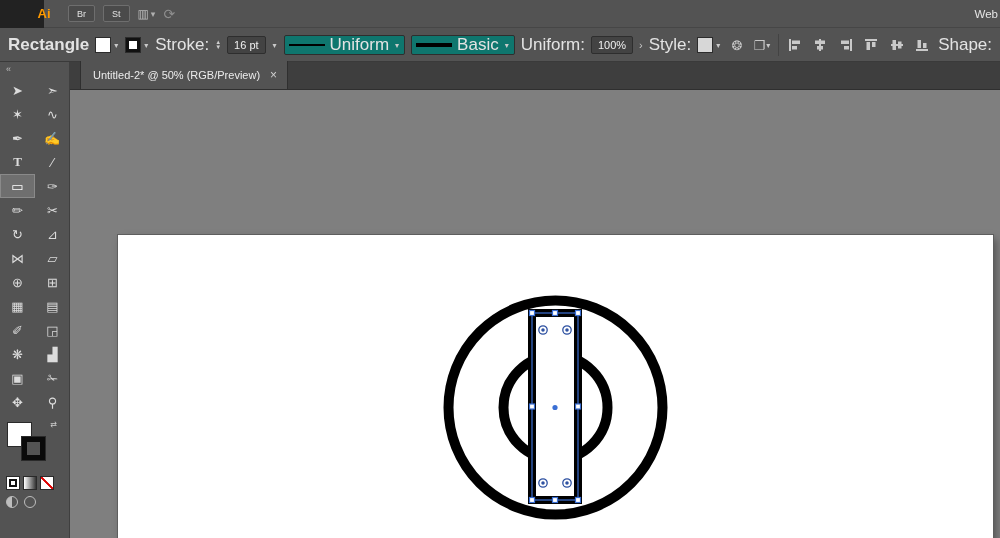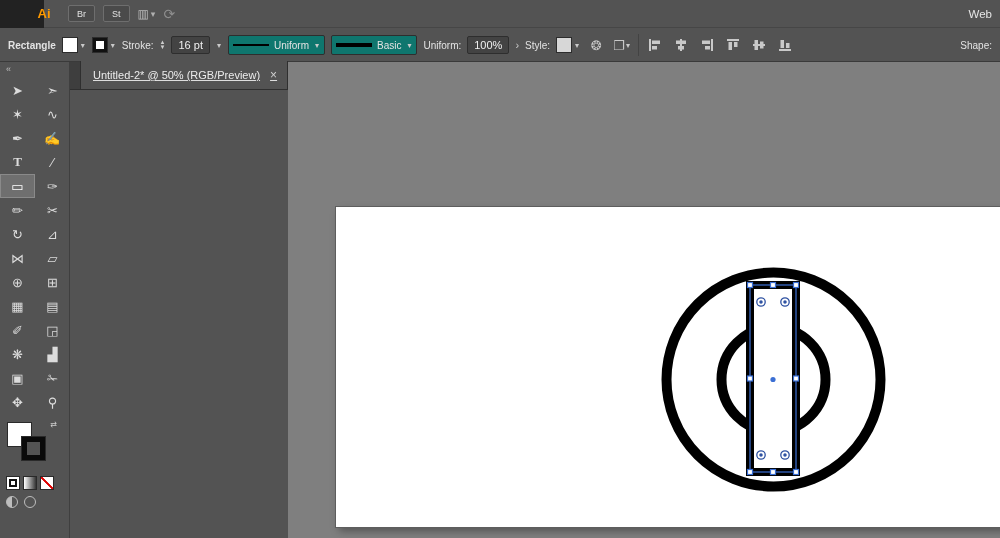--- a/index.html
+++ b/index.html
@@ -8,25 +8,25 @@
 
   
   .menubar { position:absolute; left:0; top:0; width:1000px; height:28px; background:#535353; border-bottom:1px solid #464646; display:flex; align-items:center; }
   .ai-logo { width:34px; height:28px; background:#222; color:#ff9a00; font-weight:bold; font-size:13px; display:flex; align-items:center; justify-content:center;padding-left:44px; }
   .menus { display:flex; align-items:center; }
   .menu-item { padding:0 10px; height:28px; line-height:28px; color:#e6e6e6; font-size:11.5px; cursor:default; }
   .mb-icons { display:flex; align-items:center; gap:8px; margin-left:24px; }
   .badge { min-width:19px; height:17px; padding:0 8px; background:#4a4a4a; border:1px solid #6e6e6e; border-radius:2px; font-size:9px; color:#e2e2e2; display:flex; align-items:center; justify-content:center; }
   .mb-glyph { color:#b9b9b9; font-size:12px; }
   .mb-chev { color:#b0b0b0; font-size:9px; }
-  .workspace { margin-left:auto; padding-right:8px; color:#e6e6e6; font-size:11.5px; }
+  .workspace { margin-left:auto; padding-right:2px; color:#e6e6e6; font-size:11.5px; }
 
   
   .controlbar { position:absolute; left:0; top:29px; width:1000px; height:33px; background:#535353; border-bottom:1px solid #3a3a3a; display:flex; align-items:center; gap:6px; padding:0 8px; white-space:nowrap; overflow:hidden; }
-  .cb-label { color:#e3e3e3; font-size:10px; }
+  .cb-label { color:#e3e3e3; font-size:17px; }
   .cb-label.bold { font-weight:bold; }
   .swatch { width:16px; height:16px; border:1px solid #2c2c2c; background:#fff; display:inline-block; }
   .swatch.stroke-sw { background:#fff; border:1px solid #2c2c2c; box-shadow: inset 0 0 0 3px #111, inset 0 0 0 5px #fff; }
   .swatch.style-sw { background:#d7d7d7; }
   .chev { font-size:8px; color:#c9c9c9; padding:0 1px; }
   .spinner { display:flex; flex-direction:column; line-height:5px; font-size:6px; color:#cfcfcf; }
   .field { background:#434343; border:1px solid #2e2e2e; border-radius:2px; color:#f0f0f0; font-size:11px; padding:1px 6px; height:18px; display:flex; align-items:center; }
   .drop { background:#0f766e; border:1px solid #2e2e2e; border-radius:2px; height:20px; display:flex; align-items:center; gap:5px; padding:0 4px; }
   .preview-line { width:36px; height:2px; background:#000; display:inline-block; }
   .preview-line.thick { height:4px; }
@@ -49,21 +49,21 @@
   .swatchrow { display:flex; gap:3px; padding:4px 0 0 6px; }
   .mini-swatch { width:14px; height:14px; border:1px solid #2a2a2a; background:#fff; }
   .mini-swatch.color { box-shadow: inset 0 0 0 2px #fff, inset 0 0 0 4px #111; }
   .mini-swatch.grad { background:linear-gradient(90deg,#fff,#333); }
   .mini-swatch.none { background:linear-gradient(to top right,#fff 44%,#d00 46%,#d00 54%,#fff 56%); }
   .modesrow { display:flex; gap:6px; padding:6px 0 0 6px; color:#c9c9c9; font-size:11px; }
   .mode-circle { width:12px; height:12px; border:1.5px solid #bdbdbd; border-radius:50%; }
   .mode-circle.half { background:linear-gradient(90deg,#bdbdbd 50%,transparent 50%); }
 
   
-  .docarea { position:absolute; left:70px; top:62px; right:0; bottom:0; display:flex; flex-direction:row;text-decoration:underline; }
+  .docarea { position:absolute; left:70px; top:62px; right:0; bottom:0; display:flex; flex-direction:column; }
   .tabstrip { height:28px; background:#3e3e3e; display:flex; align-items:flex-end; border-bottom:1px solid #2f2f2f; }
   .doc-tab { height:28px; background:#535353; border-right:1px solid #2f2f2f; border-left:1px solid #2f2f2f; display:flex; align-items:center; gap:10px; padding:0 10px 0 12px; margin-left:10px; }
   .doc-tab .title { color:#ececec; font-size:11px; }
   .doc-tab .close { color:#cfcfcf; font-size:12px; cursor:default; }
   .pasteboard { position:relative; flex:1; background:#7f7f7f; overflow:hidden; }
   .artboard { position:absolute; left:48px; top:145px; width:875px; height:320px; background:#ffffff; box-shadow:0 0 0 1px #5e5e5e, 3px 4px 8px rgba(0,0,0,0.35); }
   .artboard svg { position:absolute; left:0; top:0; }
 </style>
 </head>
 <body>

